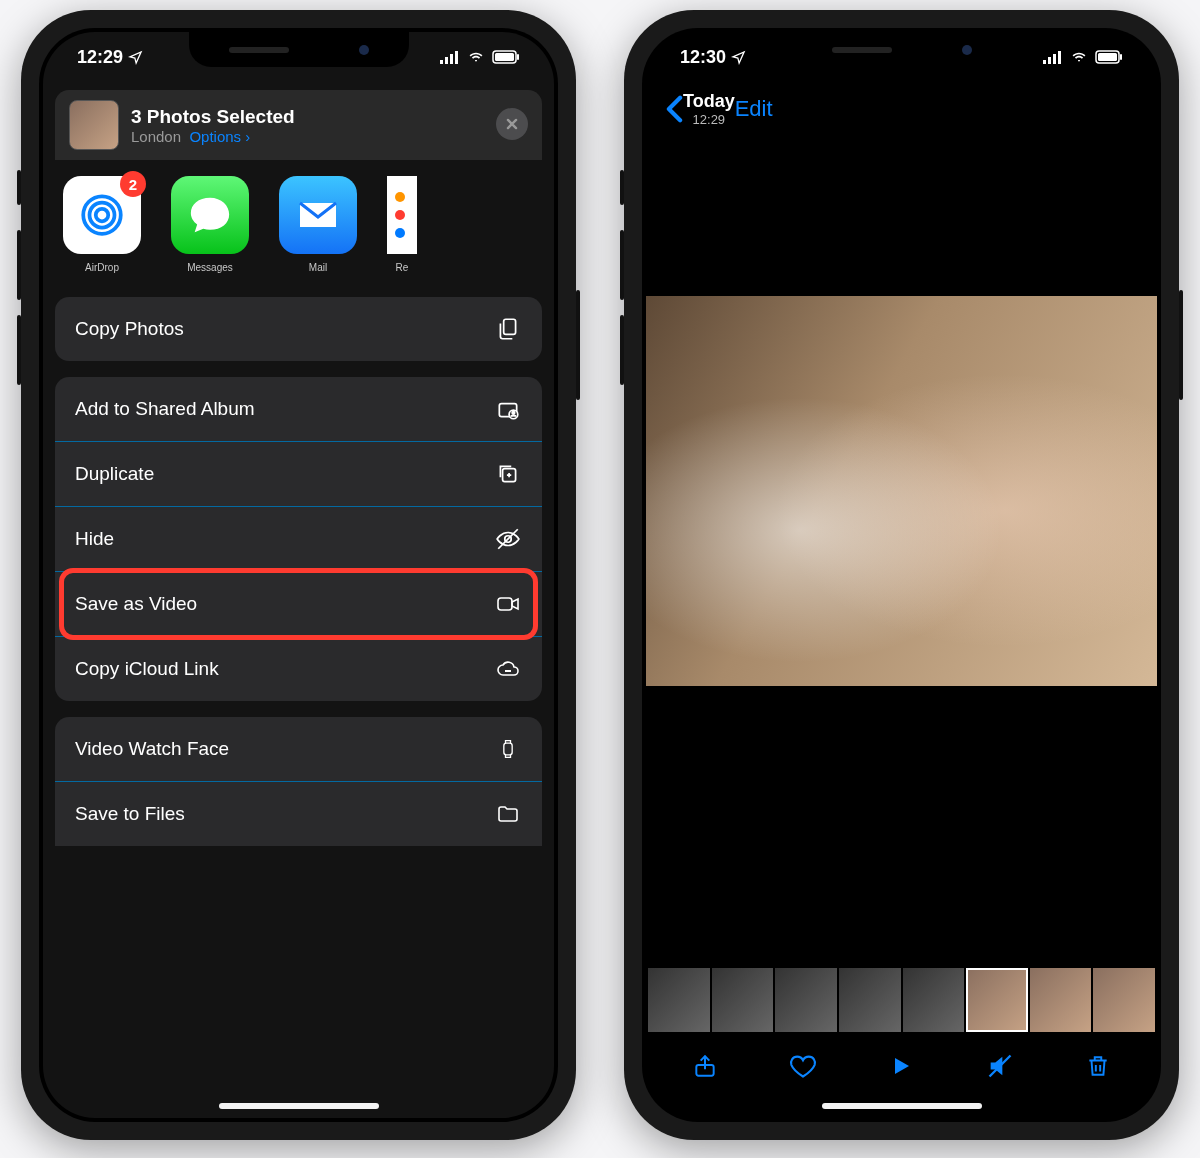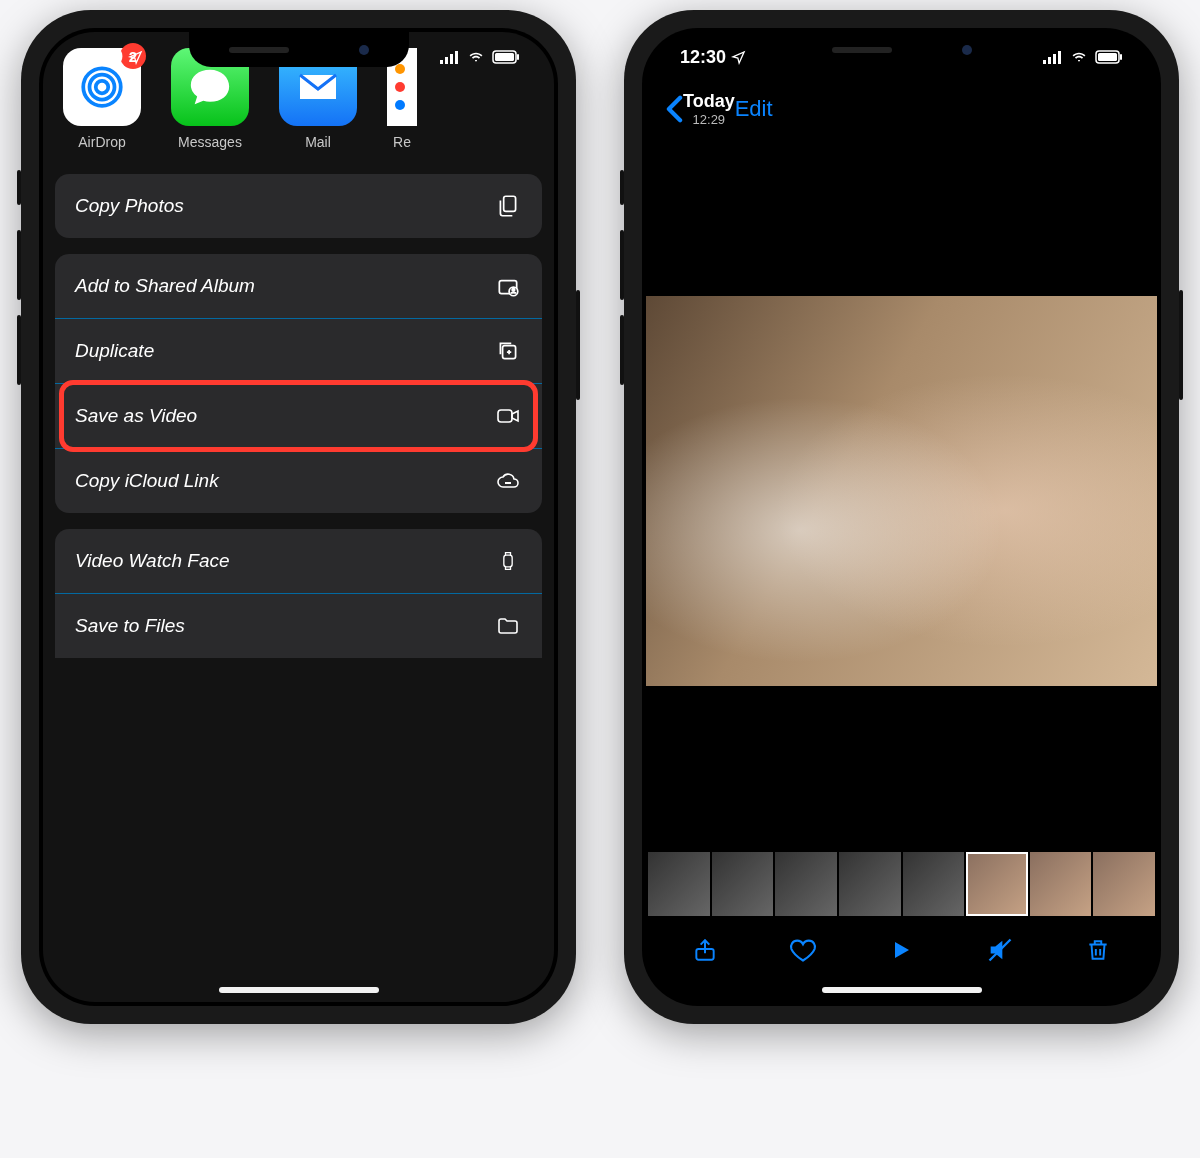--- a/index.html
+++ b/index.html
@@ -9,21 +9,21 @@
     width: 1200px;
     height: 1158px;
     display: flex;
     justify-content: center;
     align-items: flex-start;
     gap: 48px;
     padding-top: 10px;
   }
   .phone {
     width: 555px;
-    height: 1014px;
+    height: 1130px;
     background: #1a1a1a;
     border-radius: 70px;
     padding: 18px;
     position: relative;
     box-shadow: 0 10px 40px rgba(0,0,0,.35);
   }
   .phone-rim {
     width: 100%;
     height: 100%;
     background: #000;
@@ -78,29 +78,29 @@
   .thumb{width:50px;height:50px;background:linear-gradient(135deg,#8a6f5f,#c6a285);border-radius:8px;border:1px solid #555;}
   .share-header .meta{flex:1;}
   .share-header .title{font-size:19px;font-weight:600;color:#fff;}
   .share-header .sub{font-size:15px;color:#9a9a9a;}
   .share-header .sub .opt{color:#0a84ff;}
   .close-btn{position:absolute;right:14px;top:18px;width:32px;height:32px;border-radius:16px;background:#4c4c4e;display:flex;align-items:center;justify-content:center;color:#999;font-size:19px;}
   .airdrop-labels{display:flex;gap:90px;padding:0 20px;margin-top:6px;color:#6f6f6f;font-size:13px;}
   .app-row{display:flex;gap:30px;padding:16px 20px;overflow:hidden;}
   .app{display:flex;flex-direction:column;align-items:center;width:78px;gap:8px;position:relative;}
   .app-icon{width:78px;height:78px;border-radius:18px;display:flex;align-items:center;justify-content:center;}
-  .app-label{font-size:14px;color:#c8c8c8;}
+  .app-label{font-size:10px;color:#c8c8c8;}
   .badge{position:absolute;top:-5px;right:-5px;width:26px;height:26px;background:#ff3b30;border-radius:50%;display:flex;align-items:center;justify-content:center;font-size:15px;font-weight:600;color:#fff;}
   .airdrop-ic{background:#fff;}
   .msg-ic{background:linear-gradient(#5ff777,#07c21a);}
   .mail-ic{background:linear-gradient(#3cc4ff,#1472f6);}
   .notes-ic{background:linear-gradient(#fff,#fff 30%,#ffe167 30%);}
   .re-ic{background:#fff;}
 
-  .action-list{margin:8px 12px;background:#2a2a2c;border-radius:14px;overflow:hidden;font-style:italic;}
+  .action-list{margin:8px 12px;background:#2a2a2c;border-radius:14px;overflow:hidden;}
   .action-item{display:flex;justify-content:space-between;align-items:center;padding:18px 20px;font-size:19px;color:#fff;border-bottom:1px solid #0369a1;}
   .action-item:last-child{border-bottom:none;}
   .action-icon{width:28px;height:28px;display:flex;align-items:center;justify-content:center;color:#fff;}
   .highlight{position:relative;}
   .highlight::after{
     content:"";position:absolute;inset:-4px 4px;border:5px solid #ff3b30;border-radius:14px;pointer-events:none;
   }
   .home-ind{position:absolute;bottom:9px;left:50%;transform:translateX(-50%);width:160px;height:6px;background:#fff;border-radius:3px;opacity:.95;}
 
   
@@ -161,20 +161,34 @@
               <svg width="28" height="14" viewBox="0 0 28 14">
                 <rect x="1" y="1" width="23" height="12" rx="3" fill="none" stroke="#fff" stroke-width="1.5"></rect>
                 <rect x="3" y="3" width="19" height="8" rx="1.5" fill="#fff"></rect>
                 <rect x="25" y="4" width="2" height="6" rx="1" fill="#fff"></rect>
               </svg>
             </span>
         </div>
       </div>
 
       <div class="share-screen">
+        <div class="share-header">
+          <div class="thumb"></div>
+          <div class="meta">
+            <div class="title">3 Photos Selected</div>
+            <div class="sub">
+              <span>London</span>&nbsp;&nbsp;<span class="opt"><span>Options</span> <span>›</span></span>
+            </div>
+          </div>
+          <div class="close-btn">
+            <svg width="14" height="14" viewBox="0 0 24 24" stroke="#999" stroke-width="4" stroke-linecap="round">
+                <path d="M5 5l14 14M19 5L5 19"></path>
+              </svg>
+          </div>
+        </div>
 
 
         <div class="app-row">
           <div class="app">
             <div class="app-icon airdrop-ic">
               <svg width="50" height="50" viewBox="0 0 24 24" fill="none" stroke="#0a84ff" stroke-width="1.8">
                   <circle cx="12" cy="12" r="3"></circle>
                   <circle cx="12" cy="12" r="6"></circle>
                   <circle cx="12" cy="12" r="9"></circle>
                 </svg>
@@ -235,20 +249,30 @@
                 </svg>
               </span>
           </div>
           <div class="action-item">
             <span>Duplicate</span>
             <span class="action-icon">
                 <svg width="26" height="26" viewBox="0 0 24 24" fill="none" stroke="#fff" stroke-width="1.6">
                   <rect x="7" y="7" width="12" height="12" rx="2"></rect>
                   <path d="M5 15V5h10"></path>
                   <path d="M13 11v4M11 13h4"></path>
+                </svg>
+              </span>
+          </div>
+          <div class="action-item">
+            <span>Hide</span>
+            <span class="action-icon">
+                <svg width="28" height="26" viewBox="0 0 24 24" fill="none" stroke="#fff" stroke-width="1.6">
+                  <path d="M2 12s3.5-6 10-6 10 6 10 6-3.5 6-10 6S2 12 2 12z"></path>
+                  <circle cx="12" cy="12" r="3"></circle>
+                  <line x1="3" y1="21" x2="21" y2="3"></line>
                 </svg>
               </span>
           </div>
           <div class="action-item highlight">
             <span>Save as Video</span>
             <span class="action-icon">
                 <svg width="30" height="24" viewBox="0 0 24 24" fill="none" stroke="#fff" stroke-width="1.6">
                   <rect x="2" y="6" width="14" height="12" rx="3"></rect>
                   <path d="M16 10l6-3v10l-6-3z"></path>
                 </svg>

